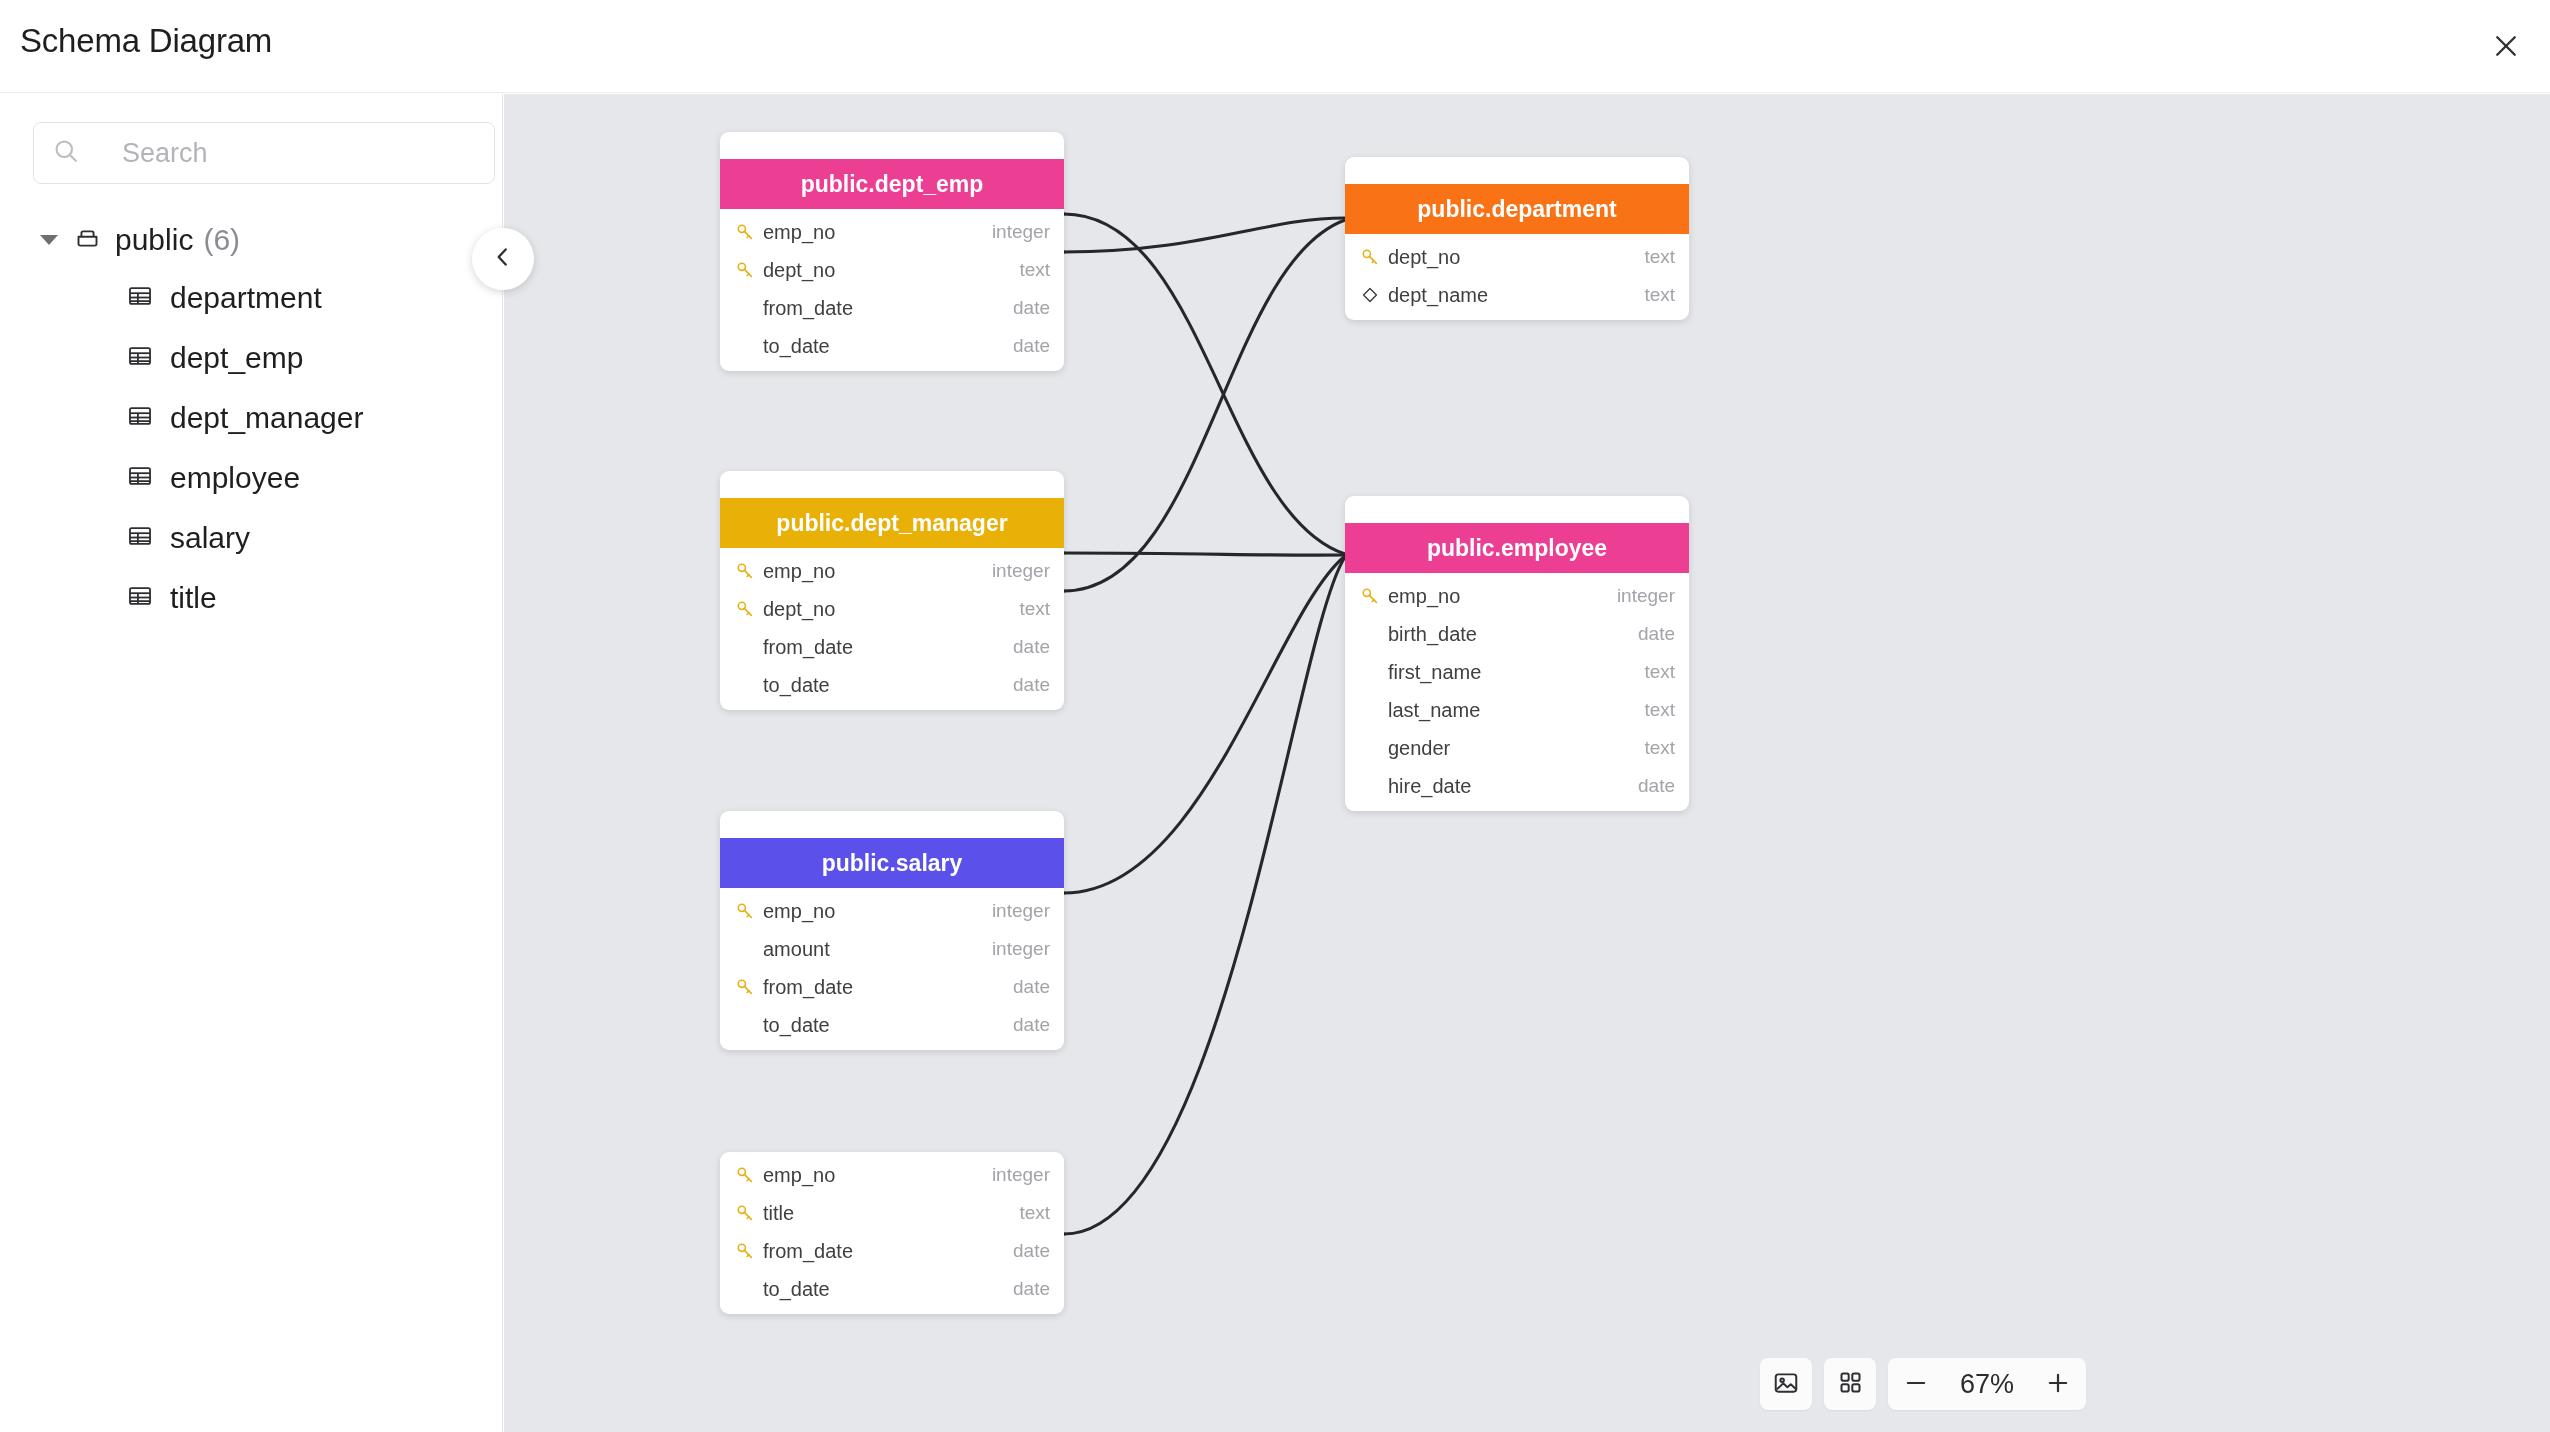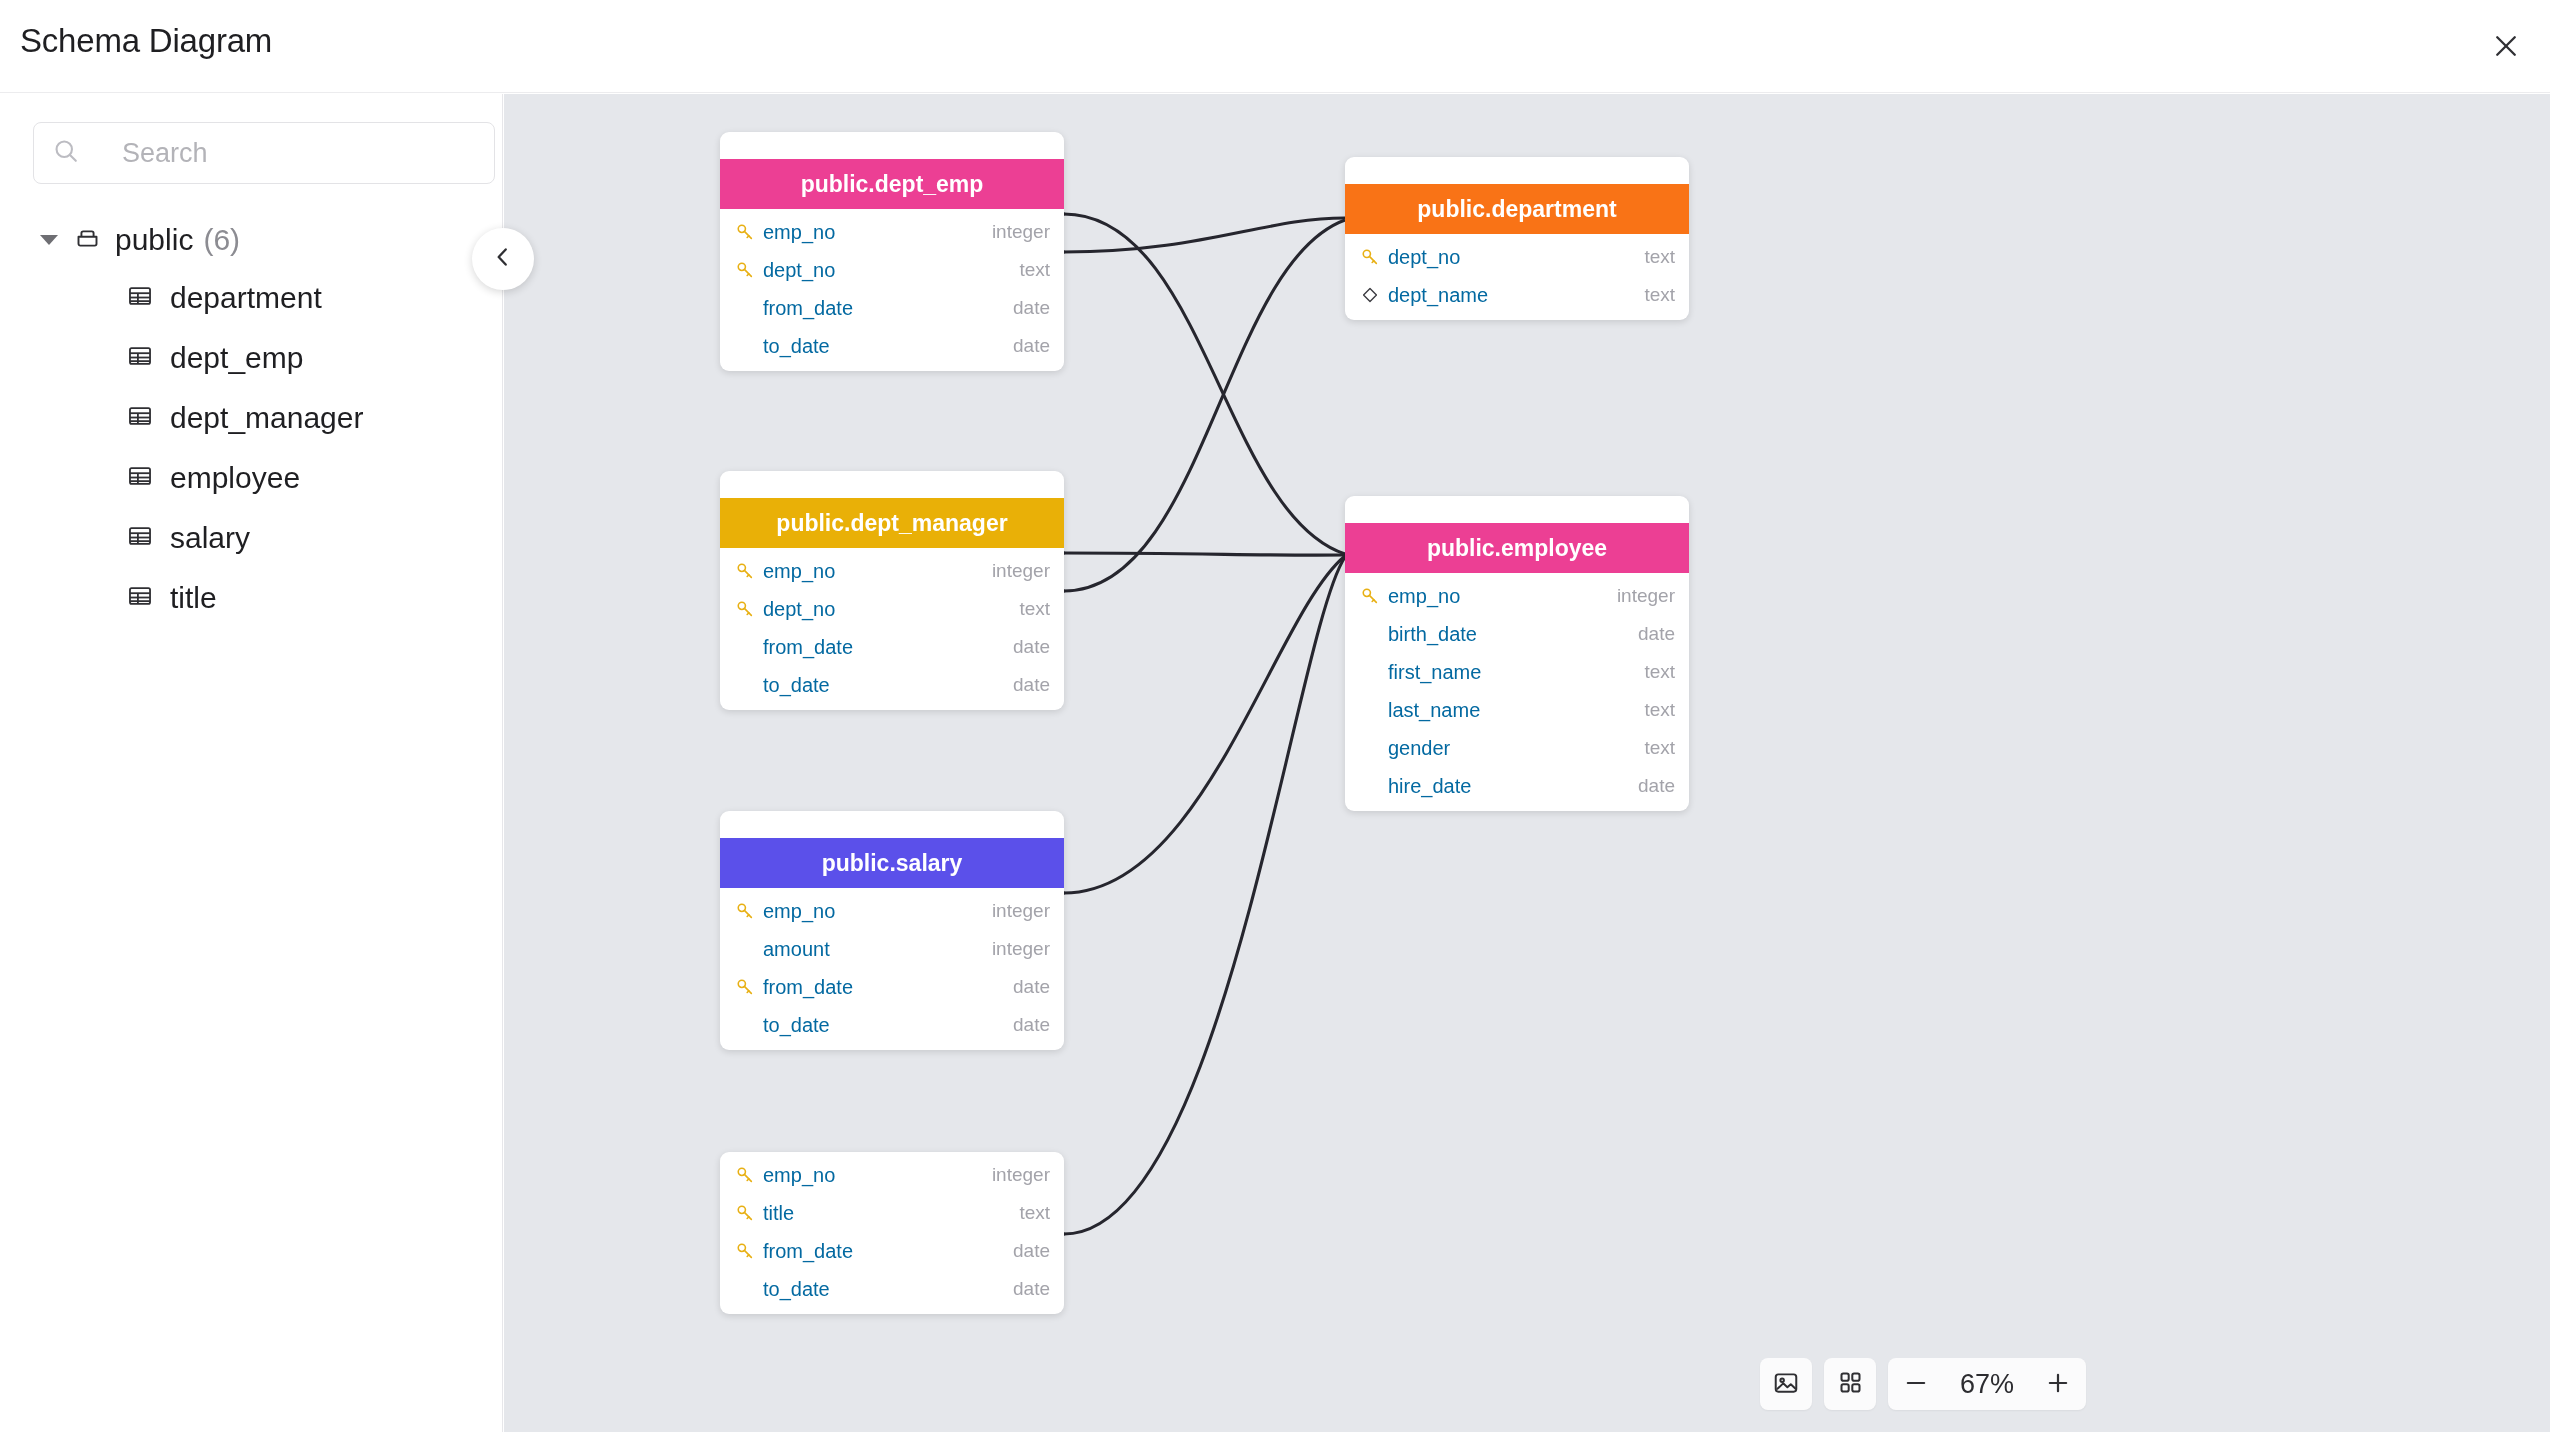--- a/index.html
+++ b/index.html
@@ -111,21 +111,21 @@
   .node-body { padding: 4px 0 6px 0; }
   .field-row {
     display: flex; align-items: center;
     height: 38px; padding: 0 14px 0 13px;
   }
   .field-icon {
     width: 24px; flex: 0 0 24px; margin-right: 6px;
     display: flex; align-items: center; justify-content: center;
   }
   .field-icon.empty { visibility: hidden; }
-  .field-name { font-size: 20px; color: #0369a1; white-space: nowrap; }
+  .field-name { font-size: 20px; color: #404040; white-space: nowrap; }
   .field-type { margin-left: auto; font-size: 19px; color: #a3a3aa; }
 
   
   .bottom-bar {
     position: absolute; right: 26px; bottom: 22px;
     display: flex; align-items: center; gap: 12px; z-index: 40;
   }
   .tool-btn {
     width: 52px; height: 52px; border-radius: 8px;
     background: #fbfbfc; border: none;

